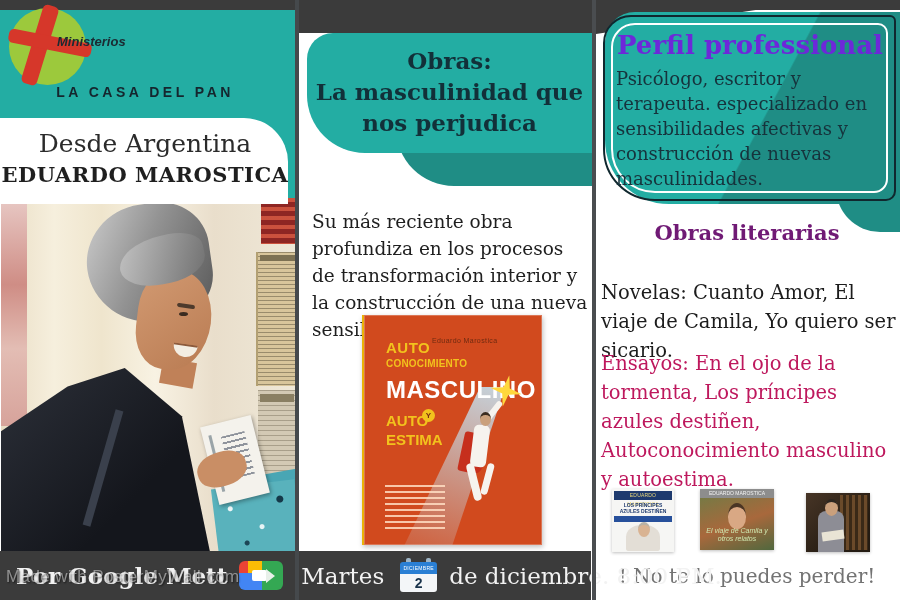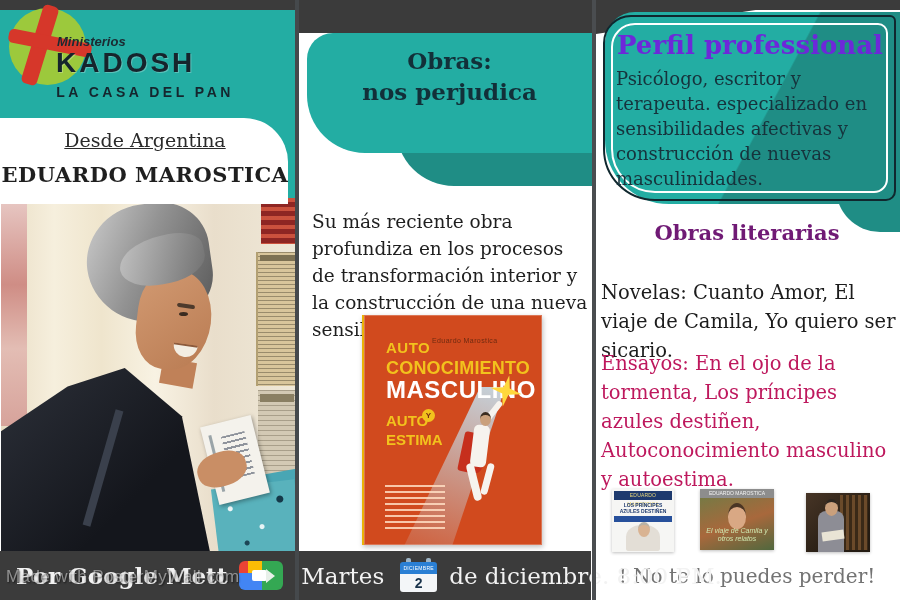--- a/index.html
+++ b/index.html
@@ -8,21 +8,21 @@
   .abs{position:absolute;}
 
   
   .topbar{left:0;top:0;width:900px;height:10px;background:#3b3b3b;z-index:6;}
   .divider1{left:295px;top:0;width:4px;height:600px;background:#45494c;z-index:9;}
   .divider2{left:592px;top:0;width:4px;height:600px;background:#4a4d50;z-index:9;}
 
   
   .left-teal{left:0;top:8px;width:296px;height:194px;background:#23ada3;z-index:1;}
   .left-card{left:0;top:118px;width:288px;height:86px;background:#ffffff;border-radius:0 44px 0 0;z-index:2;}
-  .desde{left:0;top:129px;width:290px;text-align:center;font-size:19px;color:#2b2b2b;z-index:3;text-decoration:underline;}
+  .desde{left:0;top:129px;width:290px;text-align:center;font-size:25px;color:#2b2b2b;z-index:3;}
   .eduardo{left:0;top:162px;width:290px;text-align:center;font-size:21px;font-weight:700;color:#1f1f1f;letter-spacing:.5px;z-index:3;}
 
   .logo-circle{left:9px;top:8px;width:77px;height:77px;border-radius:50%;background:#9cc93c;z-index:6;}
   .cross-v{left:32px;top:4px;width:16px;height:82px;background:#d6372a;border-radius:5px;transform:rotate(17deg);z-index:7;}
   .cross-h{left:8px;top:36px;width:84px;height:14px;background:#d6372a;border-radius:5px;transform:rotate(11deg);z-index:7;}
   .ministerios{left:57px;top:34px;font-family:"Liberation Sans",sans-serif;font-size:13px;font-weight:700;font-style:italic;color:#1b2a32;z-index:8;}
   .kadosh{left:56px;top:47px;font-family:"Liberation Sans",sans-serif;font-size:28px;font-weight:900;letter-spacing:3px;color:#16242c;z-index:8;text-shadow:1px 1px 0 rgba(255,255,255,.25);}
   .lacasa{left:0;top:84px;width:290px;text-align:center;font-family:"Liberation Sans",sans-serif;font-size:14px;font-weight:700;letter-spacing:3.5px;color:#15262e;z-index:8;}
 
   
@@ -72,21 +72,21 @@
   .mid-para{left:312px;top:208px;width:278px;font-size:18.5px;line-height:27px;color:#1f1f1f;z-index:2;}
 
   
   .cover{left:362px;top:315px;width:178px;height:230px;background:#d14a1e;border-left:2px solid #eab308;
       box-shadow:0 0 0 1px rgba(255,255,255,.25) inset,1px 2px 5px rgba(0,0,0,.25);z-index:2;overflow:hidden;}
   .cv-beam{position:absolute;left:38px;top:72px;width:126px;height:158px;
       background:linear-gradient(200deg,rgba(196,224,238,.95),rgba(196,224,238,.15));
       clip-path:polygon(62% 0,82% 0,40% 100%,2% 100%);}
   .cv-author{position:absolute;left:68px;top:22px;font-family:"Liberation Sans",sans-serif;font-size:7px;color:#6e2a10;letter-spacing:.4px;}
   .cv-l1{position:absolute;left:22px;top:24px;font-family:"Liberation Sans",sans-serif;font-size:15px;font-weight:800;color:#f2c21d;letter-spacing:.5px;}
-  .cv-l2{position:absolute;left:22px;top:43px;font-family:"Liberation Sans",sans-serif;font-size:18px;font-weight:800;color:#f2c21d;letter-spacing:.2px;}
+  .cv-l2{position:absolute;left:22px;top:43px;font-family:"Liberation Sans",sans-serif;font-size:10px;font-weight:800;color:#f2c21d;letter-spacing:.2px;}
   .cv-l3{position:absolute;left:22px;top:61px;font-family:"Liberation Sans",sans-serif;font-size:24px;font-weight:800;color:#ffffff;letter-spacing:.5px;}
   .cv-y{position:absolute;left:58px;top:94px;width:13px;height:13px;border-radius:50%;background:#f2c21d;
       font-family:"Liberation Sans",sans-serif;font-size:8px;font-weight:800;color:#7a2d12;text-align:center;line-height:13px;}
   .cv-l4{position:absolute;left:22px;top:97px;font-family:"Liberation Sans",sans-serif;font-size:15px;font-weight:800;color:#f2c21d;}
   .cv-l5{position:absolute;left:22px;top:116px;font-family:"Liberation Sans",sans-serif;font-size:15px;font-weight:800;color:#f2c21d;}
   .cv-smalltext{position:absolute;left:21px;top:170px;width:60px;height:46px;
       background-image:repeating-linear-gradient(180deg,rgba(255,221,194,.85) 0 2px,transparent 2px 6px);}
   .cv-star{position:absolute;left:126px;top:60px;width:32px;height:32px;background:#ffd83d;
       clip-path:polygon(50% 0,60% 40%,100% 50%,60% 60%,50% 100%,40% 60%,0 50%,40% 40%);
       transform:rotate(12deg);filter:drop-shadow(0 0 2px rgba(255,220,120,.9));}
@@ -163,21 +163,20 @@
   <div class="abs divider1"></div>
   <div class="abs divider2"></div>
 
   <div class="abs left-teal"></div>
   <div class="abs left-card"></div>
 
   <div class="abs logo-circle"></div>
   <div class="abs cross-v"></div>
   <div class="abs cross-h"></div>
   <div class="abs ministerios">Ministerios</div>
-  <div class="abs kadosh">KADOSH</div>
   <div class="abs lacasa">LA CASA DEL PAN</div>
 
   <div class="abs desde">Desde Argentina</div>
   <div class="abs eduardo">EDUARDO MAROSTICA</div>
 
   <div class="abs photo">
     <div class="abs paint"></div>
     <div class="abs poster-red"></div>
     <div class="abs news1">
         <div class="hdr"></div>
@@ -201,20 +200,21 @@
         <div class="ttl"></div>
     </div>
     <div class="abs man-hand"></div>
   </div>
 
   <div class="abs mid-topdark"></div>
   <div class="abs mid-blob-shadow"></div>
   <div class="abs mid-blob"></div>
   <div class="abs mid-heading">
     <div>Obras:</div>
+    <div>La masculinidad que</div>
     <div>nos perjudica</div>
   </div>
   <div class="abs mid-para">Su más reciente obra profundiza en los procesos de transformación interior y la construcción de una nueva sensibilidad masculina.</div>
 
   <div class="abs cover">
     <div class="cv-beam"></div>
     <div class="cv-author">Eduardo Marostica</div>
     <div class="cv-l1">AUTO</div>
     <div class="cv-l2">CONOCIMIENTO</div>
     <div class="cv-l3">MASCULINO</div>

